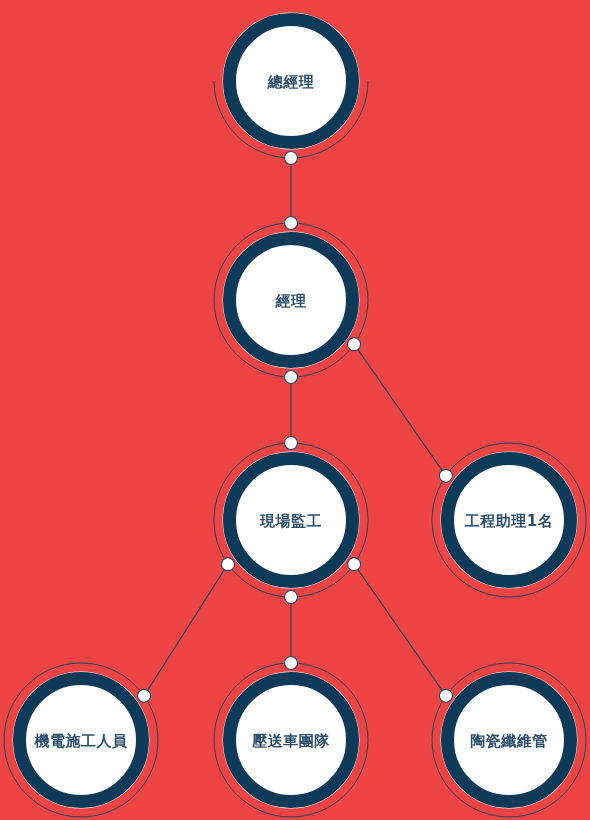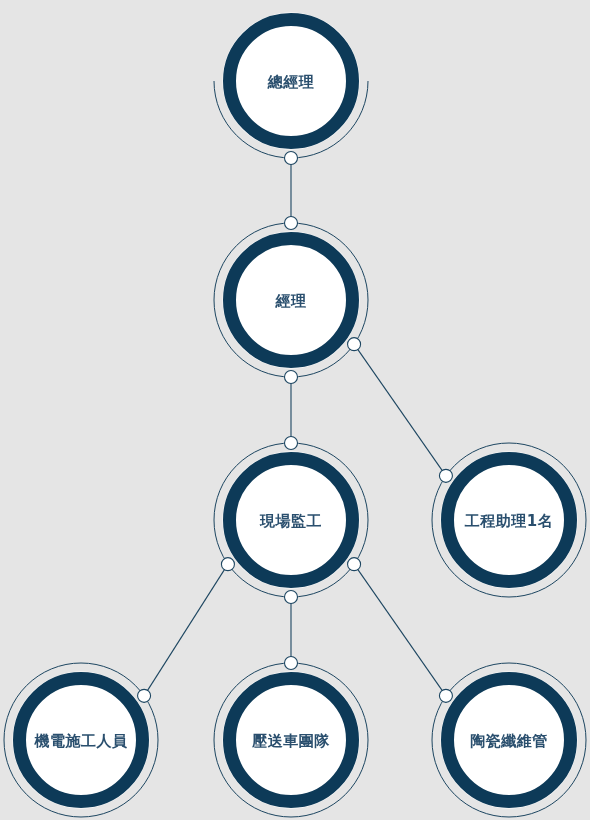--- a/index.html
+++ b/index.html
@@ -10,21 +10,21 @@
   body {
     width: 590px;
     height: 820px;
     font-family: "DejaVu Sans", "Liberation Sans", sans-serif;
     overflow: hidden;
   }
   #chart-root {
     position: relative;
     width: 590px;
     height: 820px;
-    background: #e5e5e5;
+    background: #ef4444;
   }
   #org-svg {
     position: absolute;
     top: 0;
     left: 0;
     width: 590px;
     height: 820px;
     display: block;
   }
   .node-label {

